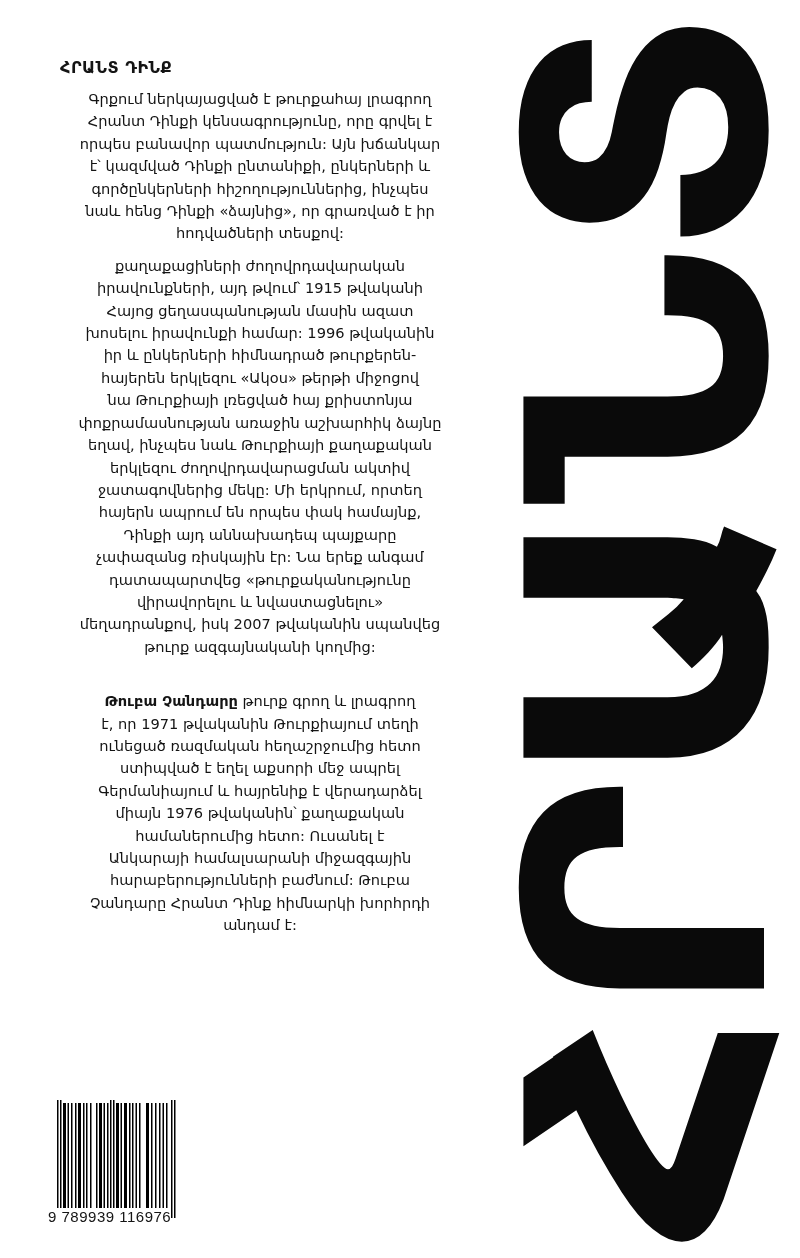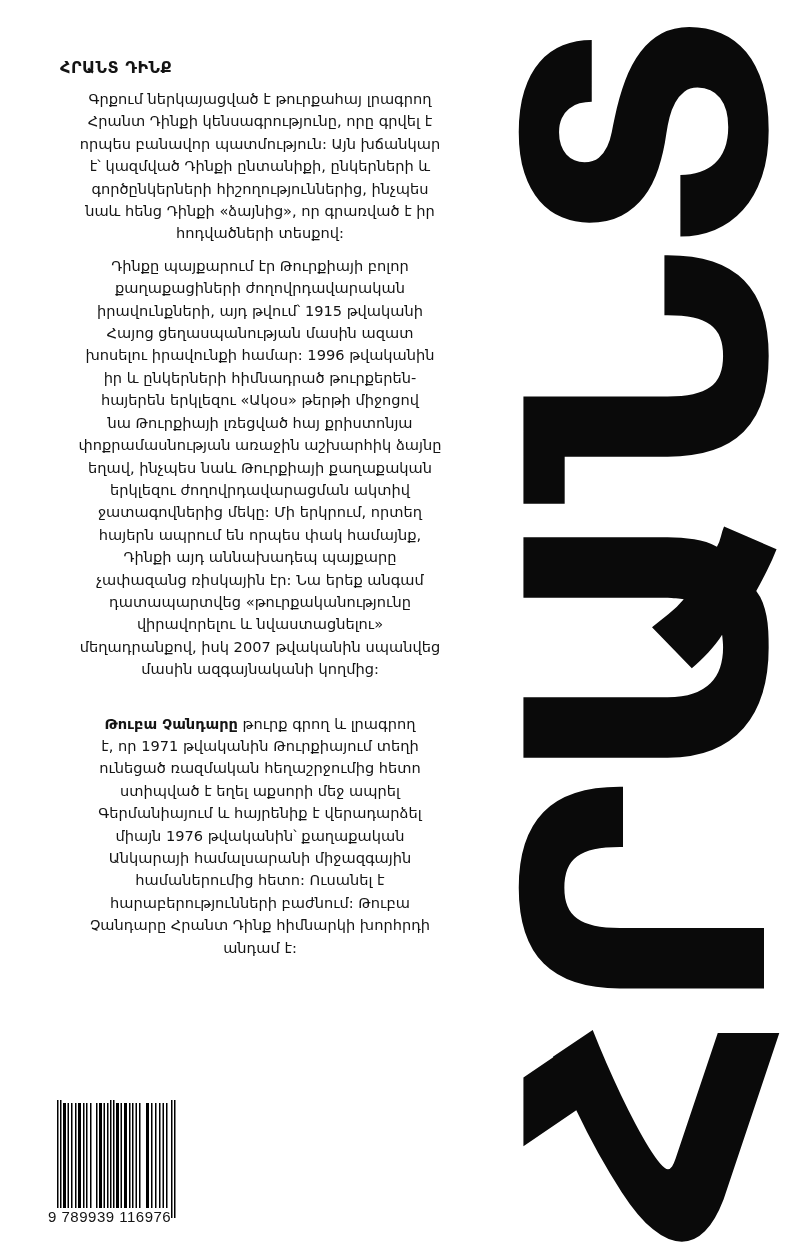--- a/index.html
+++ b/index.html
@@ -94,49 +94,48 @@
     <p>
       <span class="line">Գրքում ներկայացված է թուրքահայ լրագրող</span>
       <span class="line">Հրանտ Դինքի կենսագրությունը, որը գրվել է</span>
       <span class="line">որպես բանավոր պատմություն: Այն խճանկար</span>
       <span class="line">է՝ կազմված Դինքի ընտանիքի, ընկերների և</span>
       <span class="line">գործընկերների հիշողություններից, ինչպես</span>
       <span class="line">նաև հենց Դինքի «ձայնից», որ գրառված է իր</span>
       <span class="line">հոդվածների տեսքով:</span>
     </p>
     <p>
-      <span class="line">Դինքը պայքարում էր Թուրքիայի բոլոր</span>
       <span class="line">քաղաքացիների ժողովրդավարական</span>
       <span class="line">իրավունքների, այդ թվում՝ 1915 թվականի</span>
       <span class="line">Հայոց ցեղասպանության մասին ազատ</span>
       <span class="line">խոսելու իրավունքի համար: 1996 թվականին</span>
       <span class="line">իր և ընկերների հիմնադրած թուրքերեն-</span>
       <span class="line">հայերեն երկլեզու «Ակօս» թերթի միջոցով</span>
       <span class="line">նա Թուրքիայի լռեցված հայ քրիստոնյա</span>
       <span class="line">փոքրամասնության առաջին աշխարհիկ ձայնը</span>
       <span class="line">եղավ, ինչպես նաև Թուրքիայի քաղաքական</span>
       <span class="line">երկլեզու ժողովրդավարացման ակտիվ</span>
       <span class="line">ջատագովներից մեկը: Մի երկրում, որտեղ</span>
       <span class="line">հայերն ապրում են որպես փակ համայնք,</span>
       <span class="line">Դինքի այդ աննախադեպ պայքարը</span>
       <span class="line">չափազանց ռիսկային էր: Նա երեք անգամ</span>
       <span class="line">դատապարտվեց «թուրքականությունը</span>
       <span class="line">վիրավորելու և նվաստացնելու»</span>
       <span class="line">մեղադրանքով, իսկ 2007 թվականին սպանվեց</span>
-      <span class="line">մասին ազգայնականի կողմից:</span>
+      <span class="line">թուրք ազգայնականի կողմից:</span>
     </p>
     <p class="bio">
       <span class="line"><span class="bold-name">Թուբա Չանդարը</span><span> թուրք գրող և լրագրող</span></span>
       <span class="line">է, որ 1971 թվականին Թուրքիայում տեղի</span>
       <span class="line">ունեցած ռազմական հեղաշրջումից հետո</span>
       <span class="line">ստիպված է եղել աքսորի մեջ ապրել</span>
       <span class="line">Գերմանիայում և հայրենիք է վերադարձել</span>
       <span class="line">միայն 1976 թվականին՝ քաղաքական</span>
+      <span class="line">համաներումից հետո: Ուսանել է</span>
       <span class="line">Անկարայի համալսարանի միջազգային</span>
-      <span class="line">համաներումից հետո: Ուսանել է</span>
       <span class="line">հարաբերությունների բաժնում: Թուբա</span>
       <span class="line">Չանդարը Հրանտ Դինք հիմնարկի խորհրդի</span>
       <span class="line">անդամ է:</span>
     </p>
   </div>
 
   <div class="vertical-title">
     <div class="vertical-title-text">ՀՐԱՆՏ</div>
   </div>
 

